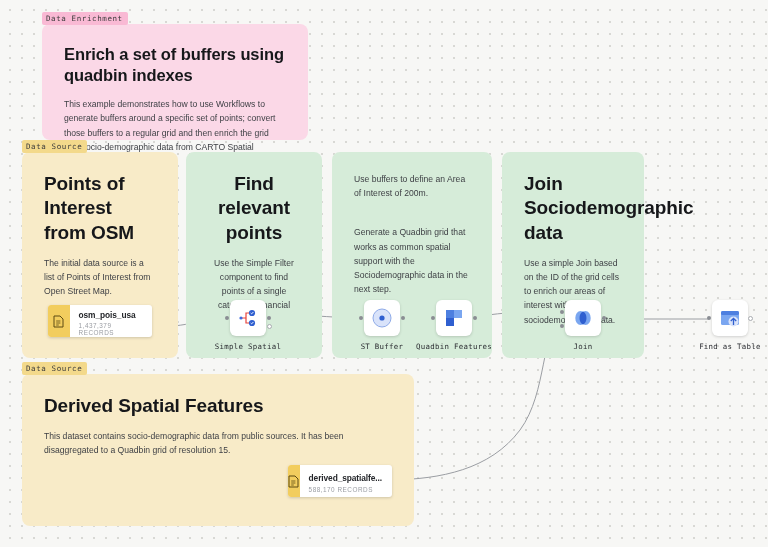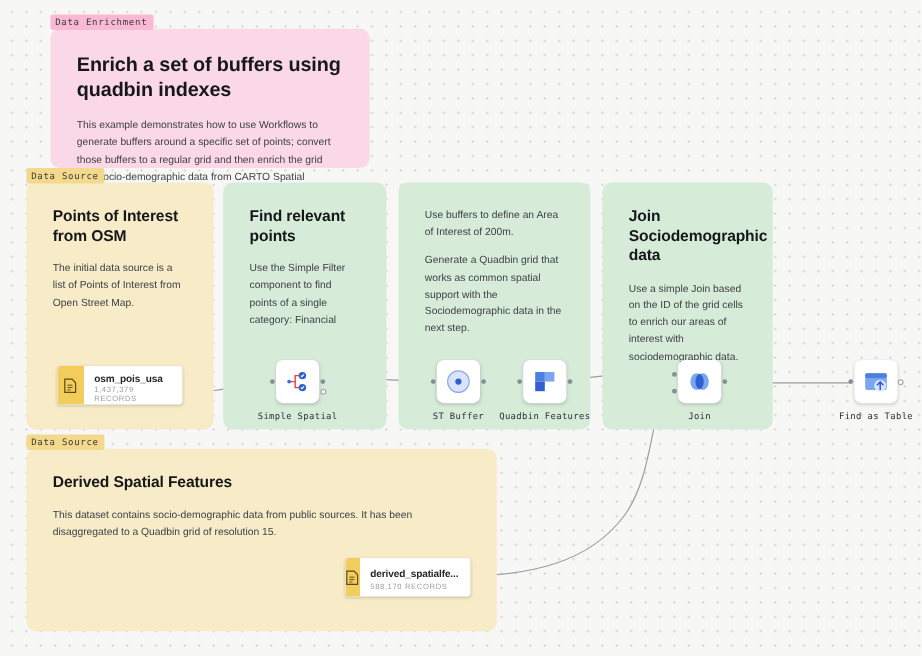--- a/index.html
+++ b/index.html
@@ -41,36 +41,36 @@
     line-height: 1.2;
     color: #3b3b3b;
     border-radius: 2px;
   }
   .tag-pink   { background-color: #f9b9d4; }
   .tag-yellow { background-color: #f3d98b; }
 
   .panel-inner { padding: 20px 22px 0 22px; }
 
   h2.panel-title {
-    font-size: 13px;
+    font-size: 19px;
     font-weight: 700;
     color: #16171a;
     line-height: 1.28;
     letter-spacing: -0.1px;
     margin-bottom: 11px;
   }
   h2.panel-title.big {
     font-size: 16.5px;
   }
 
   p.panel-text {
     font-size: 8.6px;
     line-height: 1.65;
     color: #3d3f44;
-    margin-bottom: 9px;
+    margin-bottom: 25px;
   }
   p.panel-text:last-child { margin-bottom: 0; }
 
   
   .node {
     position: absolute;
     width: 36px;
     height: 36px;
   }
   .node-box {
@@ -195,21 +195,21 @@
   </div>
 
   <div class="panel yellow" style="left:22px; top:152px; width:156px; height:206px;">
     <span class="panel-tag tag-yellow">Data Source</span>
     <div class="panel-inner">
       <h2 class="panel-title">Points of Interest from OSM</h2>
       <p class="panel-text">The initial data source is a list of Points of Interest from Open Street Map.</p>
     </div>
   </div>
 
-  <div class="panel green" style="left:186px; top:152px; width:136px; height:206px;">
+  <div class="panel green" style="left:186px; top:152px; width:136px; height:206px;text-align:center;">
     <div class="panel-inner">
       <h2 class="panel-title">Find relevant points</h2>
       <p class="panel-text">
         <span>Use the Simple Filter component to find points of a single category: Financial</span>
       </p>
     </div>
   </div>
 
   <div class="panel green" style="left:332px; top:152px; width:160px; height:206px;">
     <div class="panel-inner">

